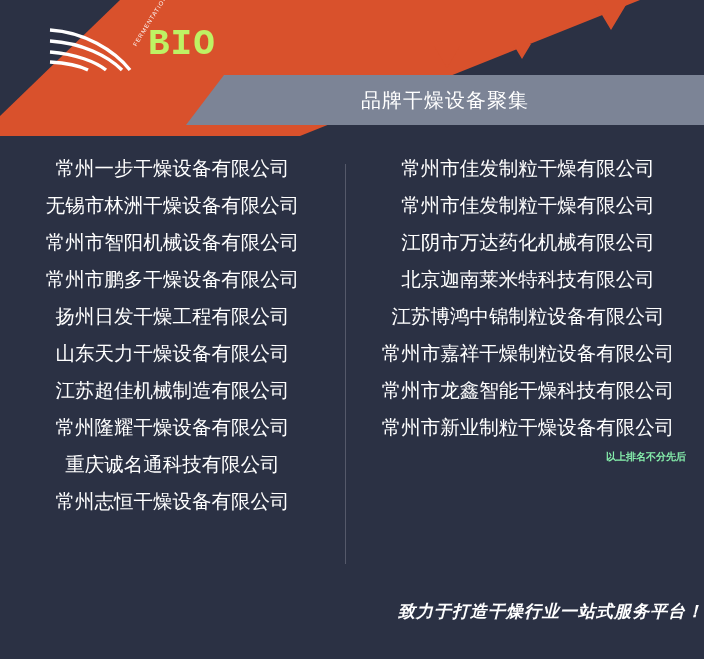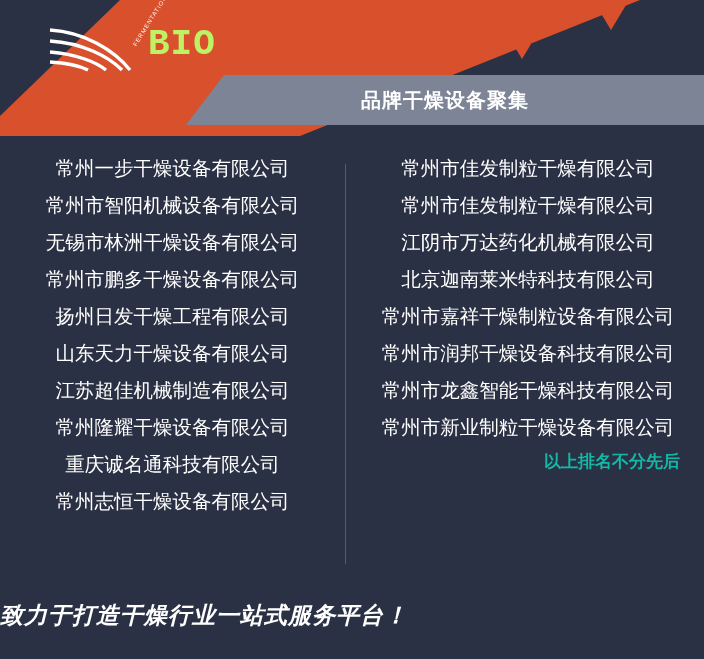--- a/index.html
+++ b/index.html
@@ -61,21 +61,21 @@
     position: absolute;
     left: 186px;
     top: 75px;
     width: 518px;
     height: 50px;
     display: flex;
     align-items: center;
     justify-content: center;
     color: #ffffff;
     font-size: 20px;
-    font-weight: bold;
+    font-weight: normal;
     letter-spacing: 1px;
     text-align: right;
   }
   .tri1 {
     position: absolute;
     left: 593px;
     top: 0;
     width: 0;
     height: 0;
     border-left: 18px solid transparent;
@@ -159,36 +159,36 @@
     color: #ffffff;
     font-size: 19.5px;
     line-height: 37px;
     height: 37px;
     text-align: center;
     white-space: nowrap;
     font-family: "Liberation Sans", sans-serif;
   }
   .note {
     margin-top: 4px;
-    color: #14b8a6;
-    font-size: 17px;
+    color: #86efac;
+    font-size: 10px;
     font-weight: bold;
     text-align: right;
-    padding-right: 24px;
+    padding-right: 18px;
   }
 
   
   .footer {
     position: absolute;
     left: 0;
     top: 600px;
     width: 704px;
-    text-align: left;
-    color: #ffffff;
-    font-size: 23px;
+    text-align: right;
+    color: #ffffff;
+    font-size: 17px;
     font-weight: bold;
     font-style: italic;
     letter-spacing: 1px;
   }
 </style>
 </head>
 <body>
 
 <div id="page">
 
@@ -213,38 +213,38 @@
       <div class="logo-text">BIO</div>
       <div class="logo-sub">FERMENTATION</div>
     </div>
   </div>
 
   <div class="columns">
     <div class="divider"></div>
 
     <div class="col col-left">
       <div class="company">常州一步干燥设备有限公司</div>
+      <div class="company">无锡市林洲干燥设备有限公司</div>
       <div class="company">常州市智阳机械设备有限公司</div>
-      <div class="company">无锡市林洲干燥设备有限公司</div>
       <div class="company">常州市鹏多干燥设备有限公司</div>
       <div class="company">扬州日发干燥工程有限公司</div>
       <div class="company">山东天力干燥设备有限公司</div>
       <div class="company">江苏超佳机械制造有限公司</div>
       <div class="company">常州隆耀干燥设备有限公司</div>
       <div class="company">重庆诚名通科技有限公司</div>
       <div class="company">常州志恒干燥设备有限公司</div>
     </div>
 
     <div class="col col-right">
       <div class="company">常州市佳发制粒干燥有限公司</div>
       <div class="company">常州市佳发制粒干燥有限公司</div>
       <div class="company">江阴市万达药化机械有限公司</div>
       <div class="company">北京迦南莱米特科技有限公司</div>
+      <div class="company">江苏博鸿中锦制粒设备有限公司</div>
       <div class="company">常州市嘉祥干燥制粒设备有限公司</div>
-      <div class="company">常州市润邦干燥设备科技有限公司</div>
       <div class="company">常州市龙鑫智能干燥科技有限公司</div>
       <div class="company">常州市新业制粒干燥设备有限公司</div>
       <div class="note">以上排名不分先后</div>
     </div>
   </div>
 
   <div class="footer">致力于打造干燥行业一站式服务平台！</div>
 
 </div>
 

